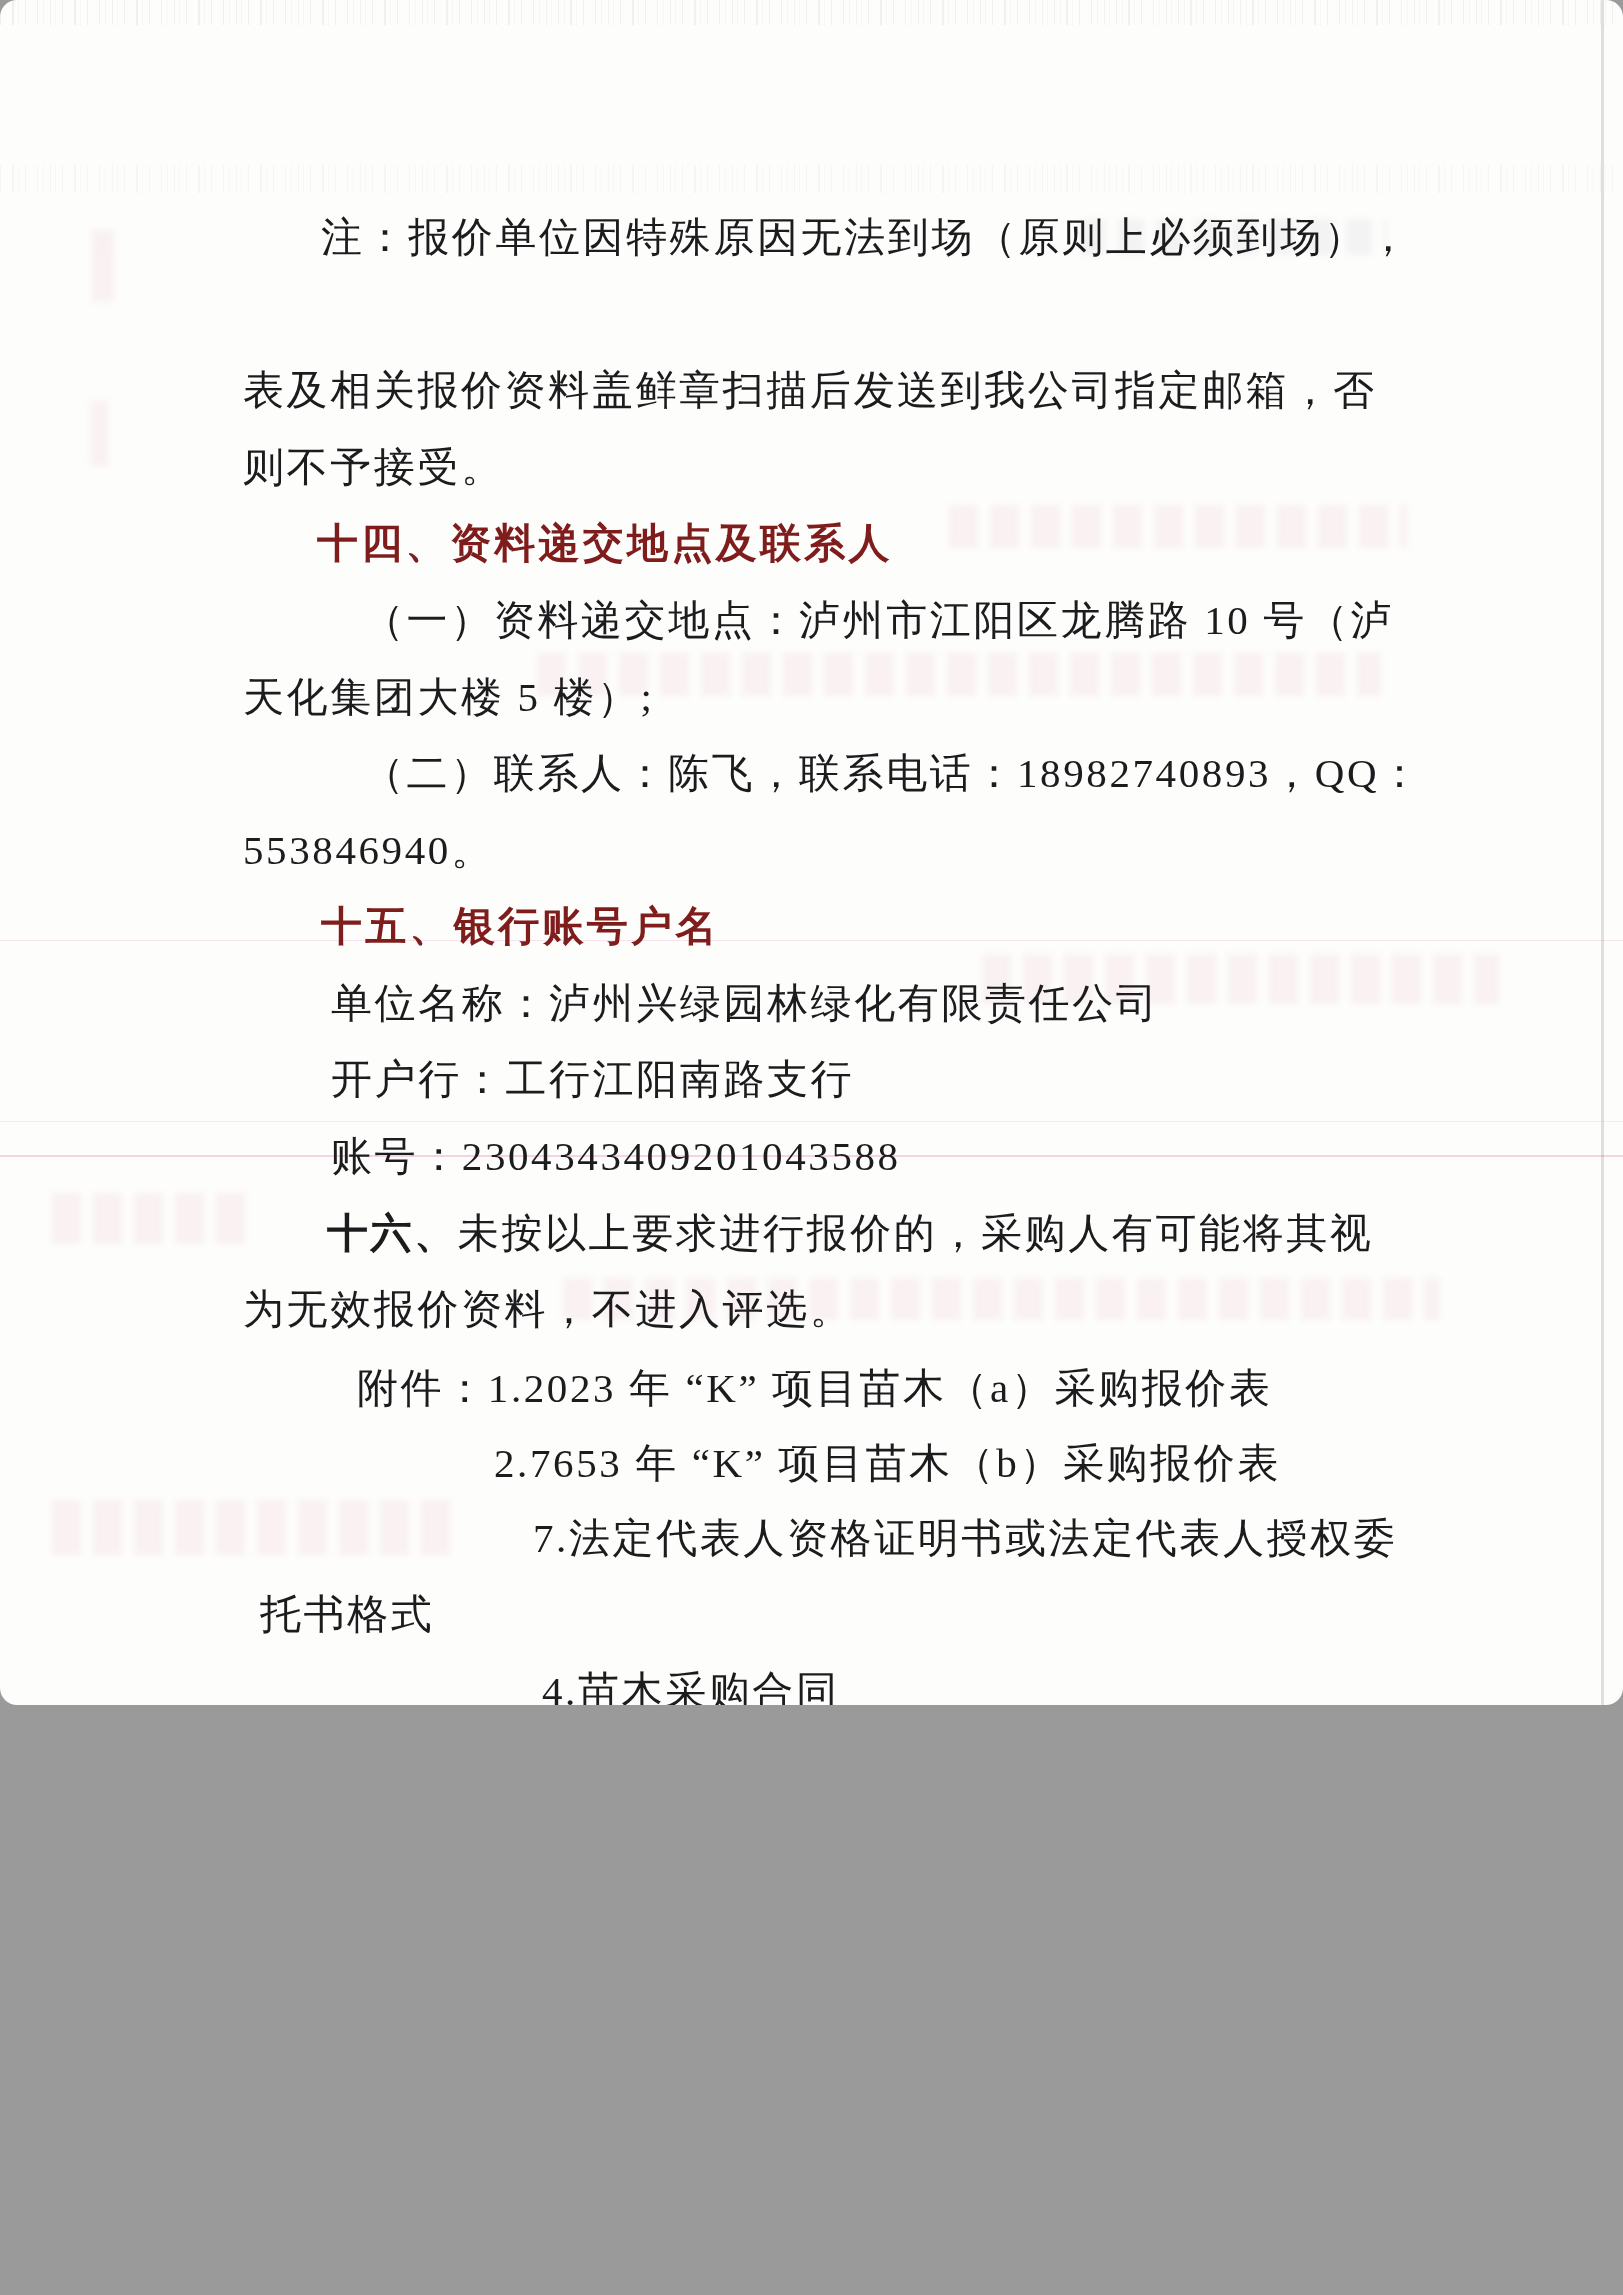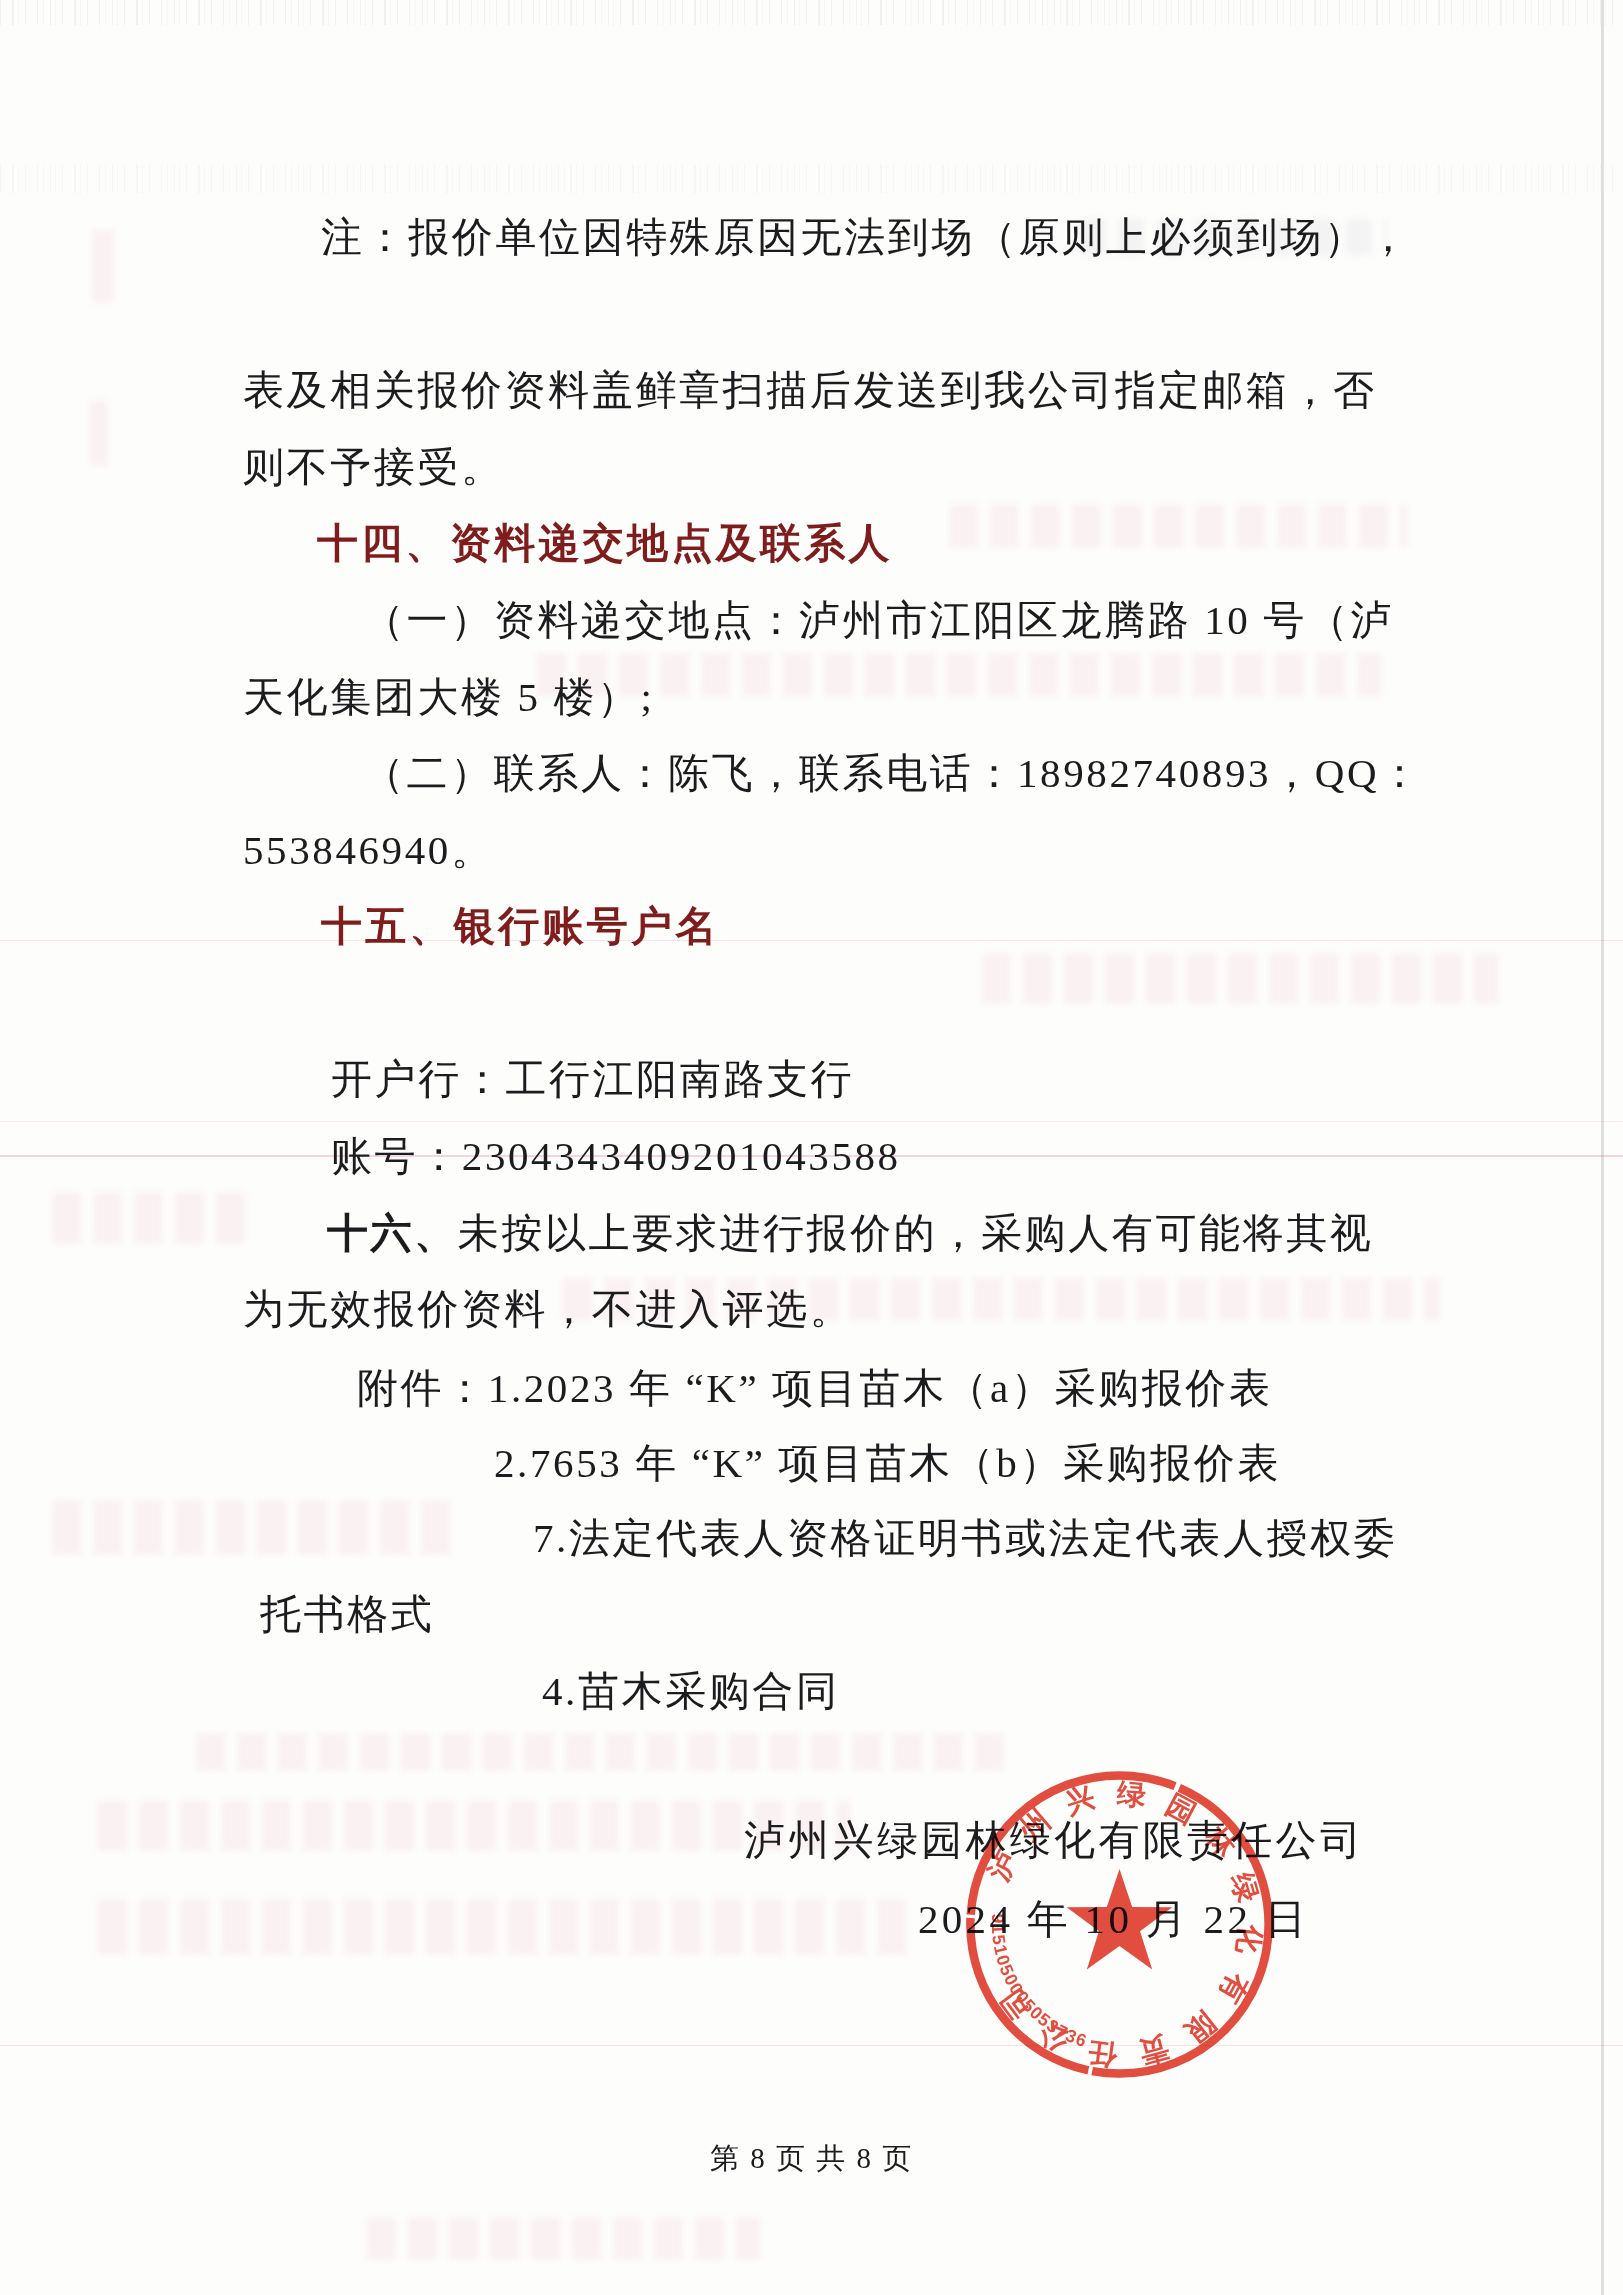--- a/index.html
+++ b/index.html
@@ -1,23 +1,24 @@
 <!DOCTYPE html>
 <html lang="zh" style="font-size:10.5px"><head>
 <meta charset="utf-8">
 <style>
   html,body{margin:0;padding:0;background:#9a9a9a;}
   .page{
     position:relative;
-    width:1623px;height:2295px;
+    width:1623px;height:1705px;
     margin:0 auto;
     background:#fdfdfc;
     overflow:hidden;
     font-family:"Liberation Serif","DejaVu Serif",serif;
     color:#1c1c1e;
+    border-radius:17px;
   }
   .line{
     position:absolute;
     font-size:41px;
     line-height:46px;
     letter-spacing:2.6px;
     white-space:nowrap;
     z-index:2;
   }
   .heading{
@@ -101,20 +102,21 @@
   <div class="line" style="left:243px;top:367px;"><span>表及相关报价资料盖鲜章扫描后发送到我公司指定邮箱，否</span></div>
   <div class="line" style="left:243px;top:444px;"><span>则不予接受。</span></div>
 
   <div class="line heading" style="left:317px;top:520px;"><span>十四、资料递交地点及联系人</span></div>
   <div class="line" style="left:363px;top:597px;"><span>（一）资料递交地点：泸州市江阳区龙腾路 10 号（泸</span></div>
   <div class="line" style="left:243px;top:674px;"><span>天化集团大楼 5 楼）;</span></div>
   <div class="line" style="left:363px;top:750px;"><span>（二）联系人：陈飞，联系电话：18982740893，QQ：</span></div>
   <div class="line" style="left:243px;top:827px;"><span>553846940。</span></div>
 
   <div class="line heading" style="left:321px;top:903px;"><span>十五、银行账号户名</span></div>
+  <div class="line" style="left:331px;top:980px;"><span>单位名称：泸州兴绿园林绿化有限责任公司</span></div>
   <div class="line" style="left:331px;top:1056px;"><span>开户行：工行江阳南路支行</span></div>
   <div class="line" style="left:331px;top:1133px;"><span>账号：2304343409201043588</span></div>
 
   <div class="line" style="left:327px;top:1210px;">
     <span class="lead-bold">十六、</span><span>未按以上要求进行报价的，采购人有可能将其视</span>
   </div>
   <div class="line" style="left:243px;top:1286px;"><span>为无效报价资料，不进入评选。</span></div>
 
   <div class="line" style="left:357px;top:1365px;"><span>附件：1.2023 年 “K” 项目苗木（a）采购报价表</span></div>
   <div class="line" style="left:494px;top:1440px;"><span>2.7653 年 “K” 项目苗木（b）采购报价表</span></div>

